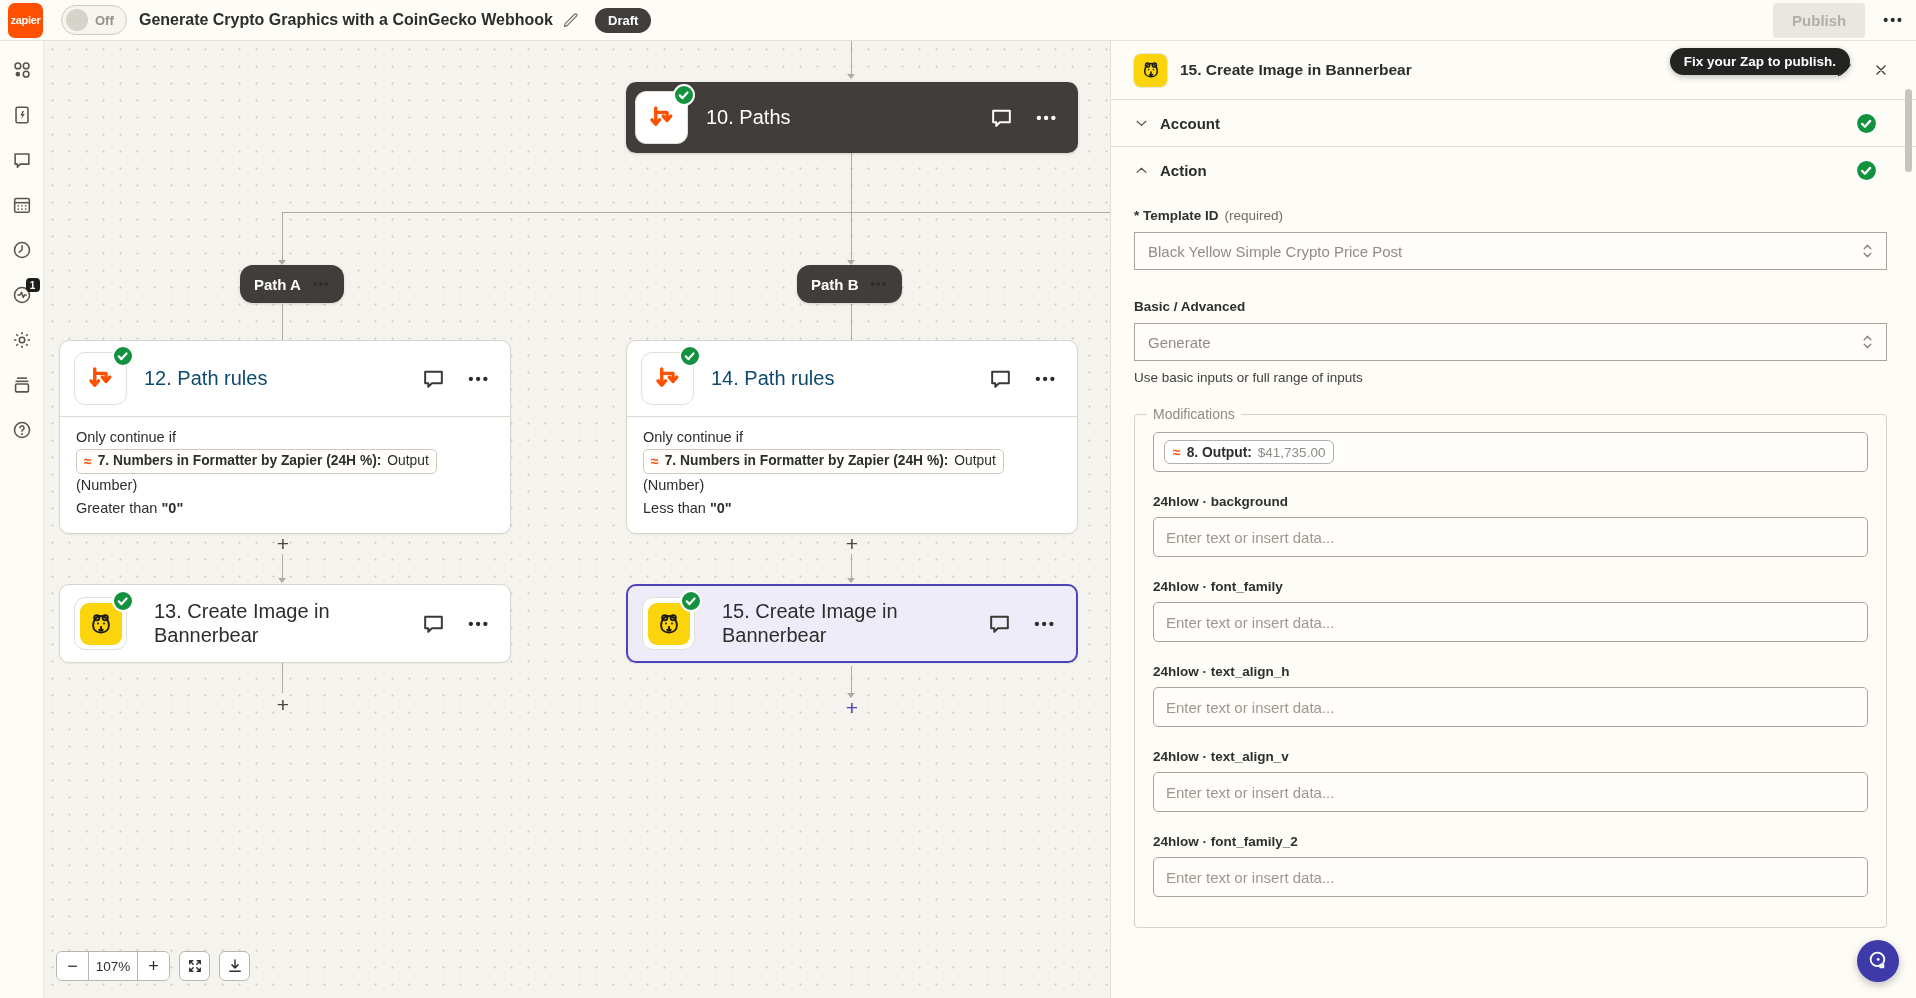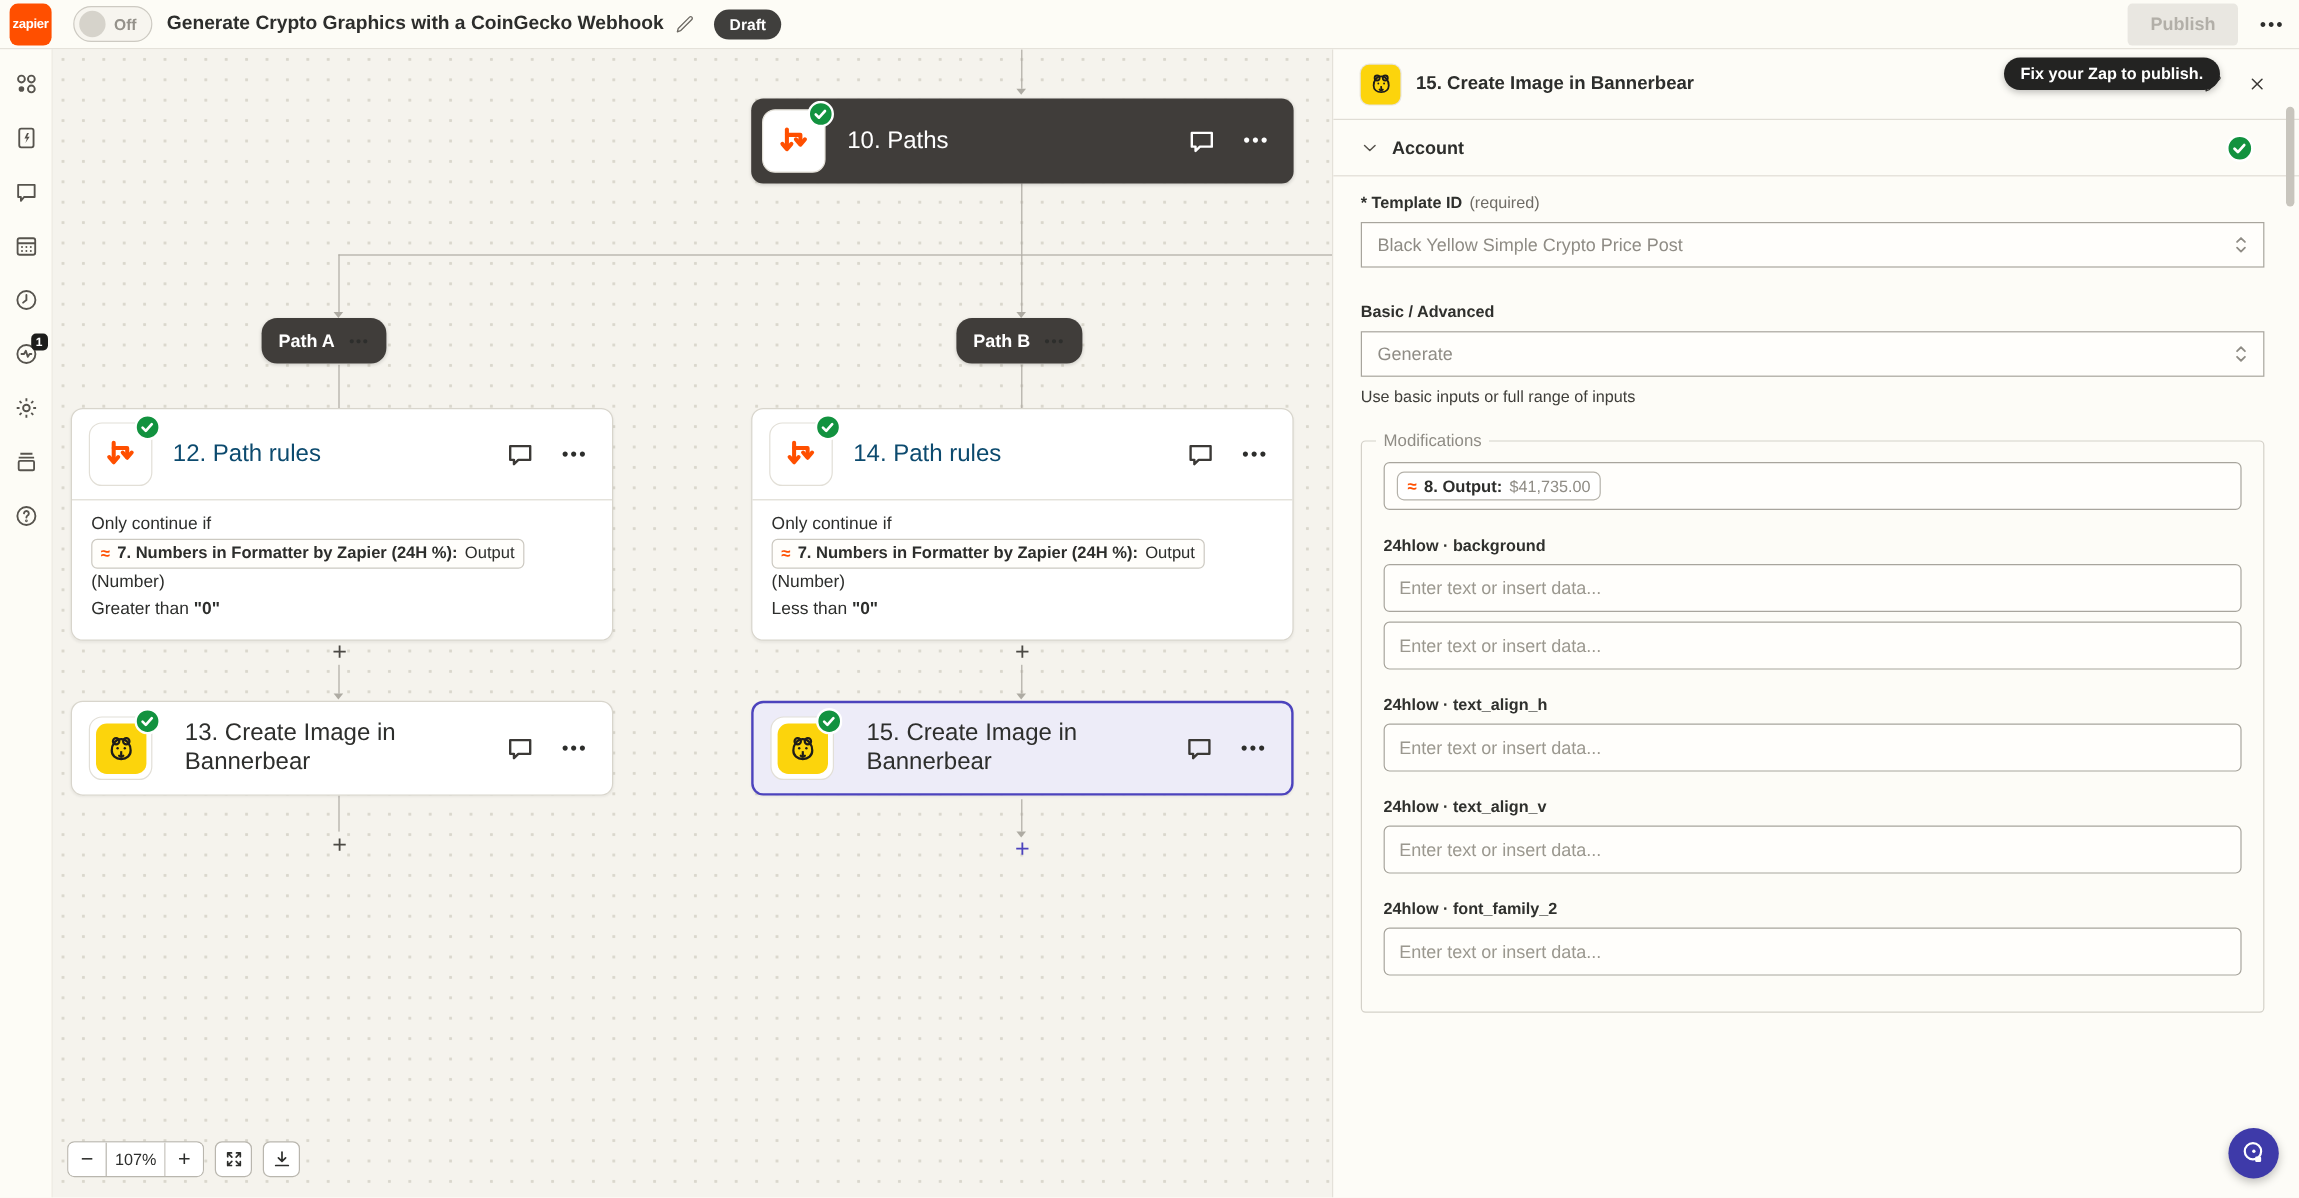--- a/index.html
+++ b/index.html
@@ -290,21 +290,21 @@
         <div class="node-icons">
           <span>
               <svg width="25" height="25" viewBox="0 0 24 24">
                 <use href="#i-comment"></use>
               </svg>
             </span>
           <span class="dots">•••</span>
         </div>
       </div>
 
-      <div class="branch-pill" style="left:174px;top:224px">
+      <div class="branch-pill" style="left:196px;top:224px">
         <span>Path A</span>
         <span class="dots">•••</span>
       </div>
       <div class="branch-pill" style="left:753px;top:224px">
         <span>Path B</span>
         <span class="dots">•••</span>
       </div>
 
       <div class="step-card" style="left:15px;top:299px">
         <div class="card-head">
@@ -465,20 +465,31 @@
         <span class="chev">
             <svg width="15" height="15" viewBox="0 0 24 24">
               <use href="#i-chevdown"></use>
             </svg>
           </span>
         <span class="section-label">Account</span>
         <svg class="check" width="23" height="23" viewBox="0 0 22 22">
             <use href="#i-check"></use>
           </svg>
       </div>
+      <div class="section-row expanded">
+        <span class="chev">
+            <svg width="15" height="15" viewBox="0 0 24 24">
+              <use href="#i-chevup"></use>
+            </svg>
+          </span>
+        <span class="section-label">Action</span>
+        <svg class="check" width="23" height="23" viewBox="0 0 22 22">
+            <use href="#i-check"></use>
+          </svg>
+      </div>
 
       <div class="panel-body">
         <div class="field-label">
           <span>* Template ID</span><span class="req-note">(required)</span>
         </div>
         <div class="select-box">
           <span>Black Yellow Simple Crypto Price Post</span>
           <span class="updown">
               <svg width="15" height="17" viewBox="0 0 16 18">
                 <use href="#i-updown"></use>
@@ -504,20 +515,21 @@
             <span class="data-chip">
               <span class="squiggle">≈</span>
               <span class="chip-bold">8. Output:</span>
               <span class="val">$41,735.00</span>
             </span>
           </div>
 
           <div class="field-label mod-label">24hlow · background</div>
           <input class="mod-input" placeholder="Enter text or insert data..." style="">
 
+          <div class="field-label mod-label">24hlow · font_family</div>
           <input class="mod-input" placeholder="Enter text or insert data..." style="">
 
           <div class="field-label mod-label">24hlow · text_align_h</div>
           <input class="mod-input" placeholder="Enter text or insert data..." style="">
 
           <div class="field-label mod-label">24hlow · text_align_v</div>
           <input class="mod-input" placeholder="Enter text or insert data..." style="">
 
           <div class="field-label mod-label">24hlow · font_family_2</div>
           <input class="mod-input" placeholder="Enter text or insert data..." style="">

